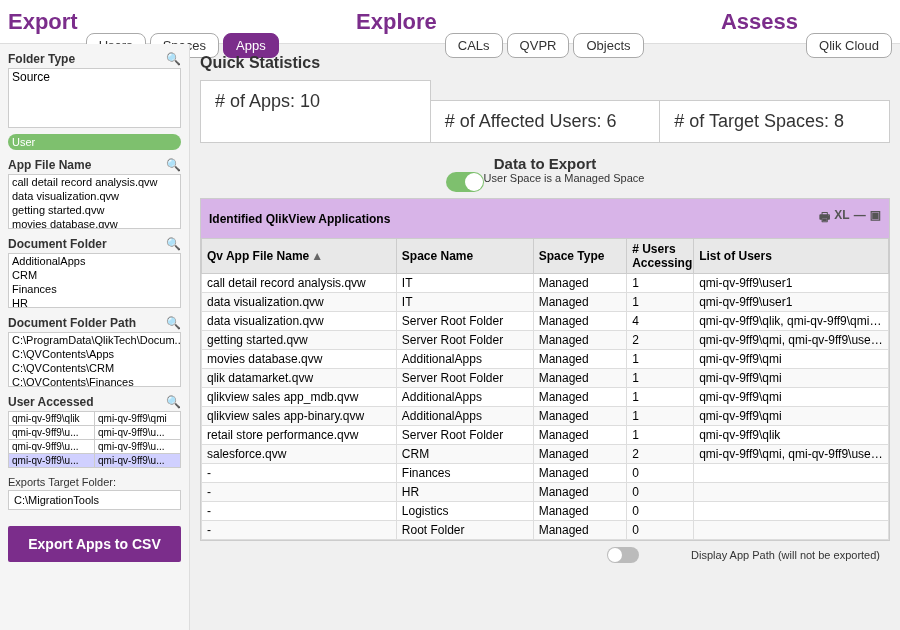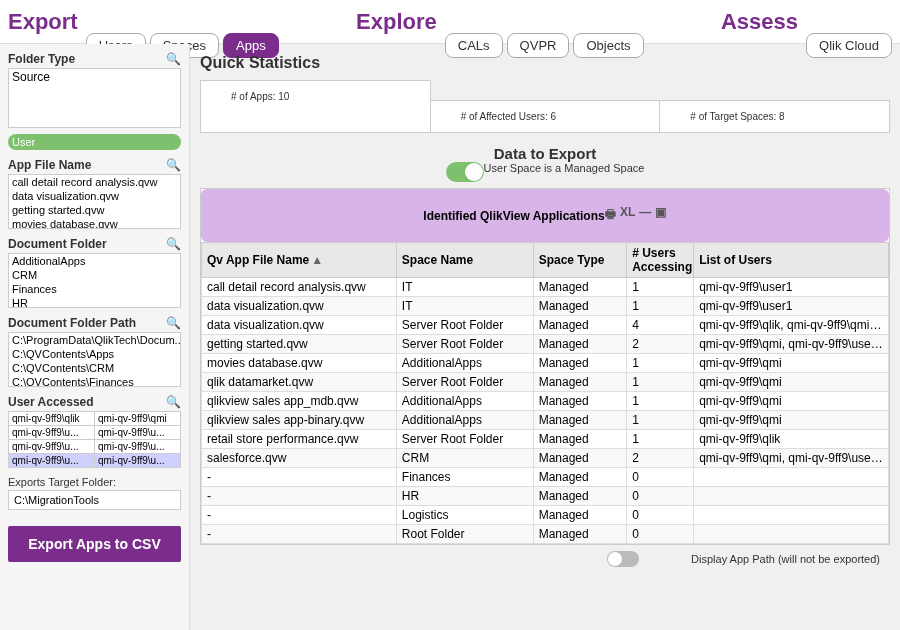--- a/index.html
+++ b/index.html
@@ -30,34 +30,34 @@
     .exports-label { font-size: 11px; color: #333; margin-bottom: 2px; }
     .exports-input { width: 100%; border: 1px solid #ccc; padding: 3px 5px; font-size: 11px; background: #fff; margin-bottom: 8px; }
     .export-btn { width: 100%; background: #7b2d8b; color: #fff; border: none; padding: 10px 0; font-size: 14px; font-weight: bold; cursor: pointer; border-radius: 2px; }
 
     
     .right-panel { flex: 1; padding: 10px; overflow-y: auto; }
 
     
     .quick-stats-title { font-size: 16px; font-weight: bold; color: #333; margin-bottom: 8px; }
     .stats-row { display: flex; gap: 0; margin-bottom: 12px; }
-    .stat-box { flex: 1; border: 1px solid #ccc; background: #fff; padding: 10px 30px; font-size: 10px; color: #333; }
+    .stat-box { flex: 1; border: 1px solid #ccc; background: #fff; padding: 10px 14px; font-size: 18px; color: #333; }
     .stat-box + .stat-box { border-left: none; margin-top: 20px; }
 
     
     .data-export-header { display: flex; align-items: center; margin-bottom: 6px; flex-direction: column; }
     .data-export-title { font-size: 15px; font-weight: bold; color: #333; flex: 1; }
     .toggle-container { display: flex; }
     .toggle { width: 38px; height: 20px; background: #7ec06e; border-radius: 10px; position: relative; cursor: pointer; }
     .toggle-knob { width: 18px; height: 18px; background: #fff; border-radius: 50%; position: absolute; top: 1px; right: 1px; }
     .toggle-label { font-size: 11px; color: #333; }
 
     
     .table-container { border: 1px solid #ccc; background: #fff; }
-    .table-header-row { background: #d8b4e8; padding: 16px 8px; font-weight: bold; font-size: 12px; display: flex; justify-content: center; align-items: center; border-radius: 6px; }
+    .table-header-row { background: #d8b4e8; padding: 9px 8px; font-weight: bold; font-size: 12px; display: flex; justify-content: space-between; align-items: center; }
     .table-icons { display: flex; gap: 4px; font-size: 11px; color: #555; }
     table { width: 100%; border-collapse: collapse; font-size: 11px; }
     thead th { background: #e8e8e8; border: 1px solid #ccc; padding: 3px 5px; text-align: left; font-weight: bold; white-space: nowrap; }
     tbody tr:nth-child(even) { background: #f9f9f9; }
     tbody tr:nth-child(odd) { background: #fff; }
     tbody td { border: 1px solid #ddd; padding: 2px 5px; white-space: nowrap; overflow: hidden; max-width: 160px; text-overflow: ellipsis; }
     .sort-arrow { margin-left: 2px; color: #666; }
 
     
     .bottom-bar { display: flex; align-items: center; justify-content: flex-end; padding: 6px 10px; gap: 8px; }

